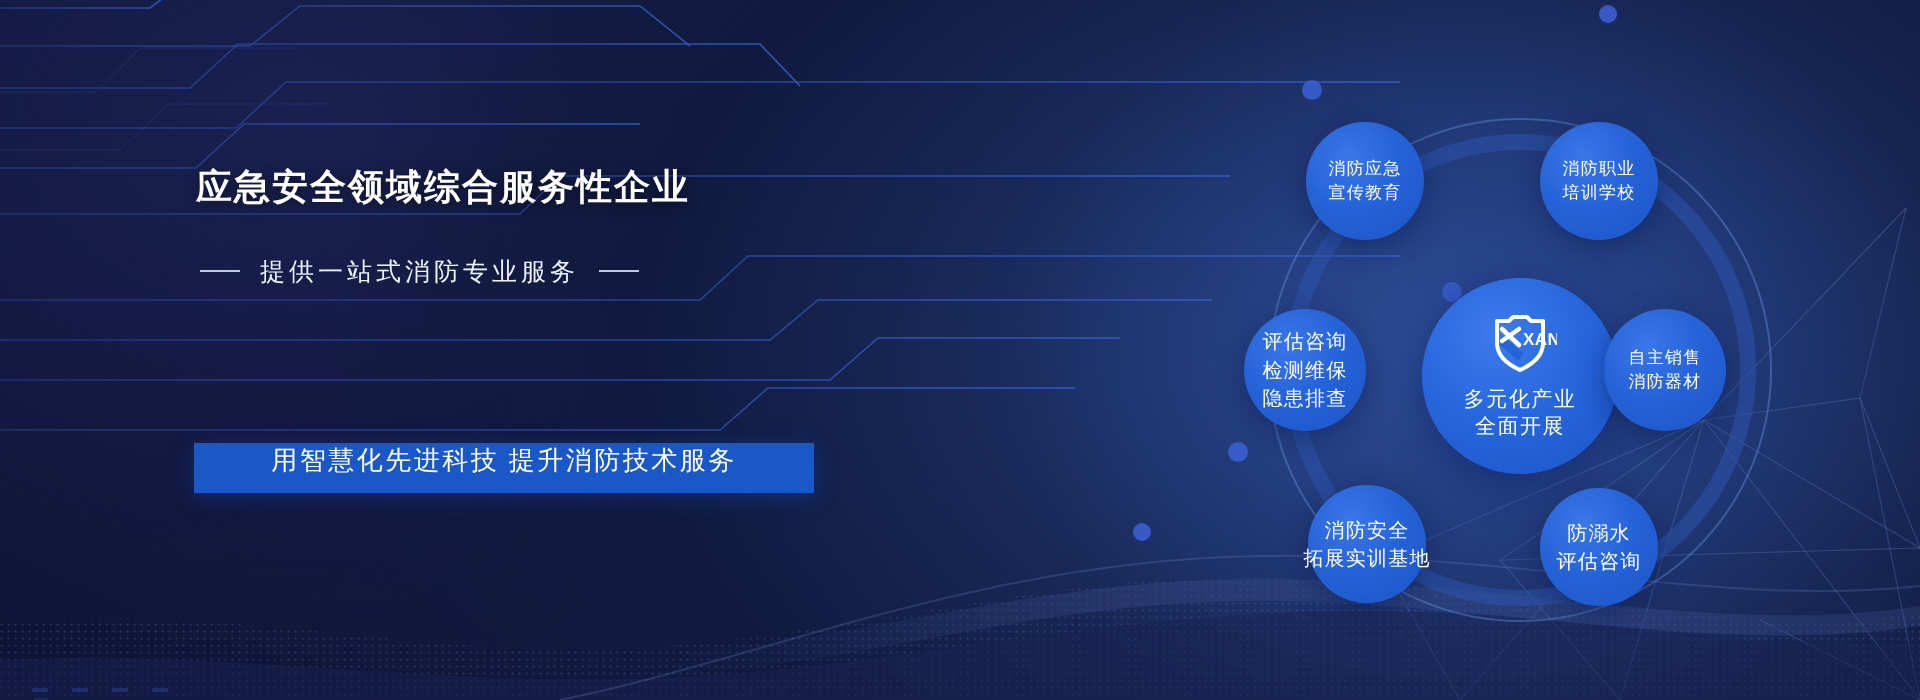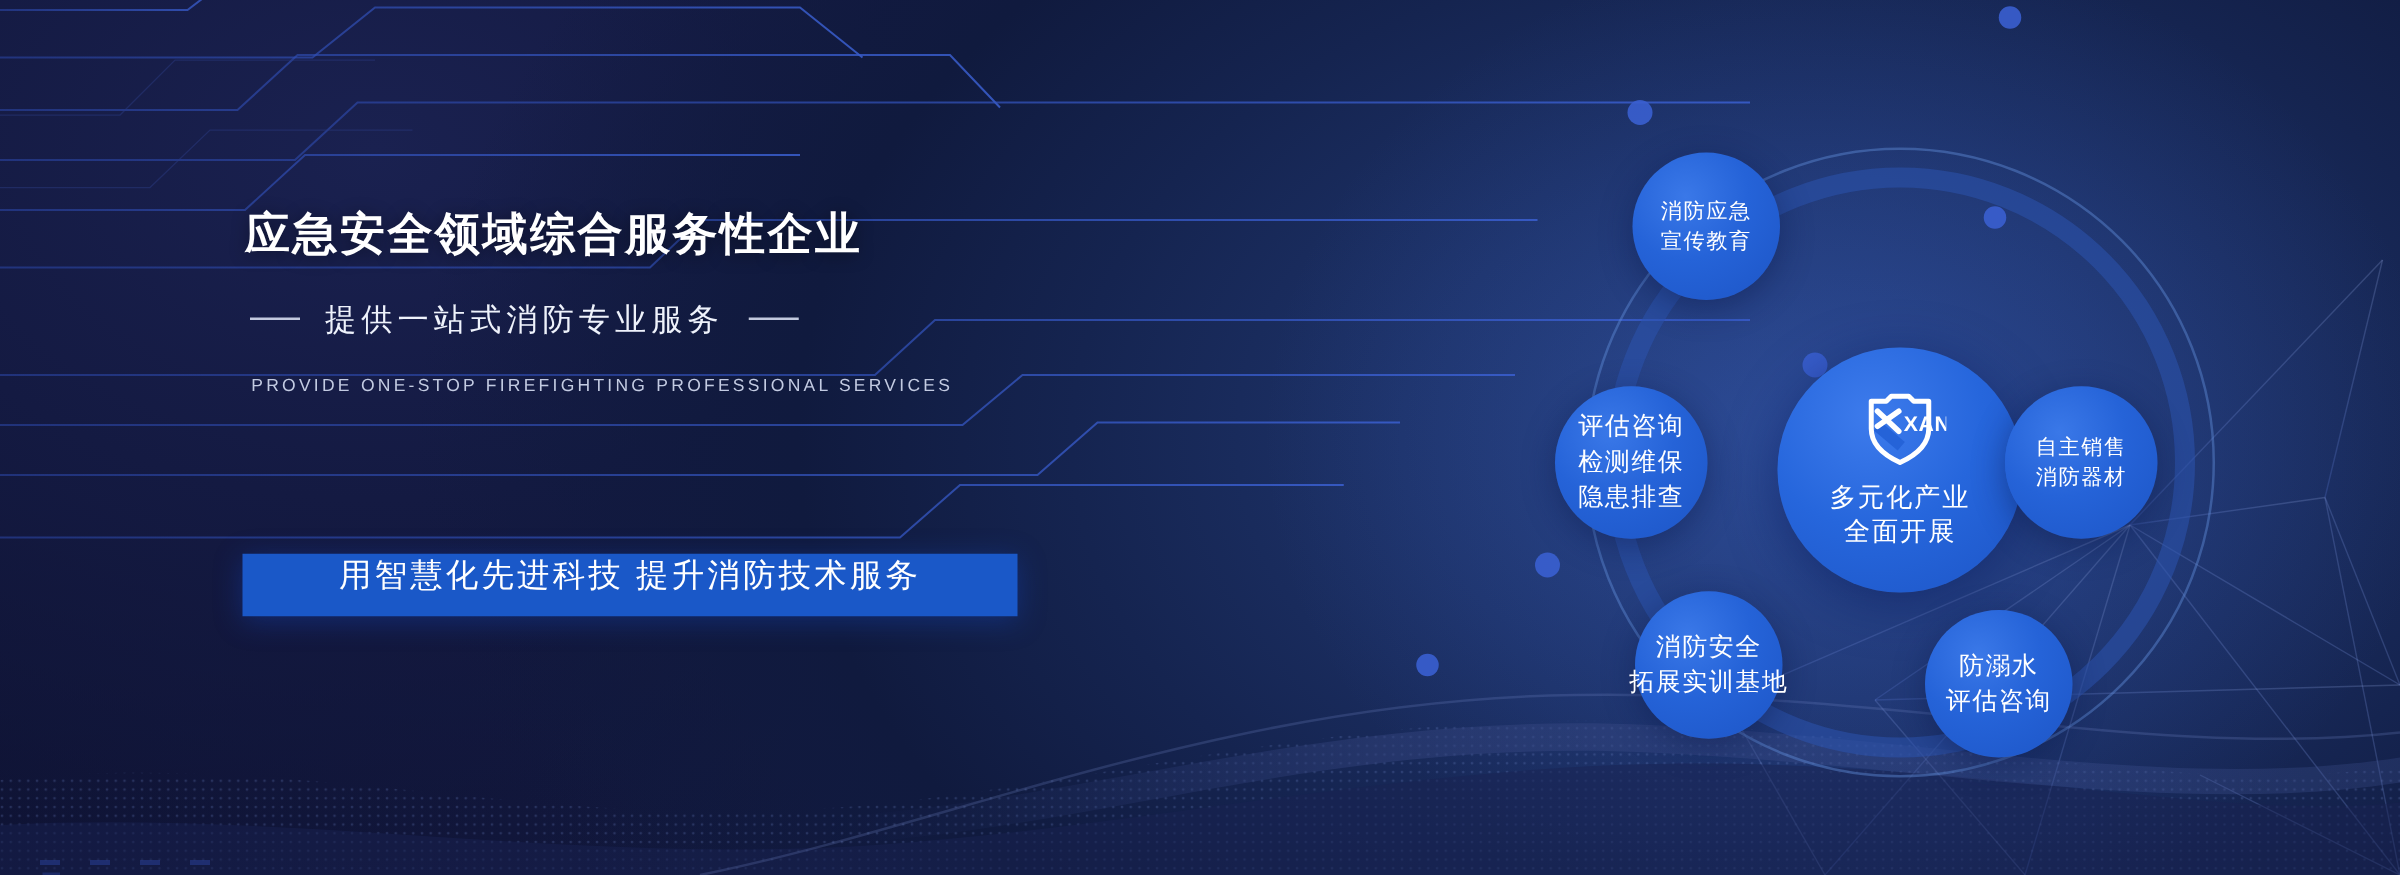--- a/index.html
+++ b/index.html
@@ -22,21 +22,21 @@
   
   #copy{position:absolute;left:196px;top:168px;width:780px;}
 
   .headline{
     font-size:36px;line-height:1.08;font-weight:700;color:#ffffff;
     letter-spacing:2px;white-space:nowrap;
     text-shadow:0 2px 14px rgba(0,0,0,.45);
   }
   .sub-row{
     display:flex;align-items:center;gap:20px;
-    margin-top:32px;margin-left:4px;
+    margin-top:48px;margin-left:4px;
   }
   .rule{width:40px;height:2px;background:#d6ddf0;opacity:.9;flex:none;}
   .subline{
     font-size:25px;letter-spacing:4px;color:#eef2fb;white-space:nowrap;font-weight:400;
   }
   .english{
     margin-top:28px;margin-left:5px;
     font-size:14px;letter-spacing:2.6px;color:#c3cbe2;white-space:nowrap;font-weight:400;
   }
   #cta{
@@ -75,21 +75,21 @@
     width:196px;height:196px;left:292px;top:208px;
     background:radial-gradient(circle at 38% 28%, #3d7bec 0%, #2666dc 48%, #1d55c6 100%);
     box-shadow:0 8px 40px rgba(10,30,95,.55);
   }
   .node-center .line{font-size:21px;letter-spacing:1.5px;line-height:1.3;}
 
   .n-tl{width:118px;height:118px;left:176px;top:52px;}
   .n-tr{width:118px;height:118px;left:410px;top:52px;}
   .n-l {width:122px;height:122px;left:114px;top:239px;}
   .n-r {width:122px;height:122px;left:474px;top:239px;}
-  .n-bl{width:118px;height:118px;left:178px;top:403px;}
+  .n-bl{width:118px;height:118px;left:178px;top:415px;}
   .n-br{width:118px;height:118px;left:410px;top:418px;}
 
   .n-l .line,.n-bl .line,.n-br .line{font-size:20px;}
 
   .logo{margin-bottom:12px;position:relative;width:74px;height:60px;}
   .logo svg{display:block;}
 </style>
 </head>
 <body>
 
@@ -189,21 +189,20 @@
     </svg>
   </div>
 
   <div id="copy">
     <div class="headline">应急安全领域综合服务性企业</div>
     <div class="sub-row">
       <span class="rule"></span>
       <span class="subline">提供一站式消防专业服务</span>
       <span class="rule"></span>
     </div>
-    <div class="english">PROVIDE ONE-STOP FIREFIGHTING PROFESSIONAL SERVICES</div>
   </div>
 
   <div id="cta">
     <span class="cta-text">用智慧化先进科技  提升消防技术服务</span>
   </div>
 
   <div id="diagram">
     <div class="ring ring-outer"></div>
     <div class="ring ring-inner"></div>
 
@@ -219,20 +218,24 @@
       </div>
       <div class="line">多元化产业</div>
       <div class="line">全面开展</div>
     </div>
 
     <div class="node n-tl">
       <div class="line">消防应急</div>
       <div class="line">宣传教育</div>
     </div>
 
+    <div class="node n-tr">
+      <div class="line">消防职业</div>
+      <div class="line">培训学校</div>
+    </div>
 
     <div class="node n-l">
       <div class="line">评估咨询</div>
       <div class="line">检测维保</div>
       <div class="line">隐患排查</div>
     </div>
 
     <div class="node n-r">
       <div class="line">自主销售</div>
       <div class="line">消防器材</div>

